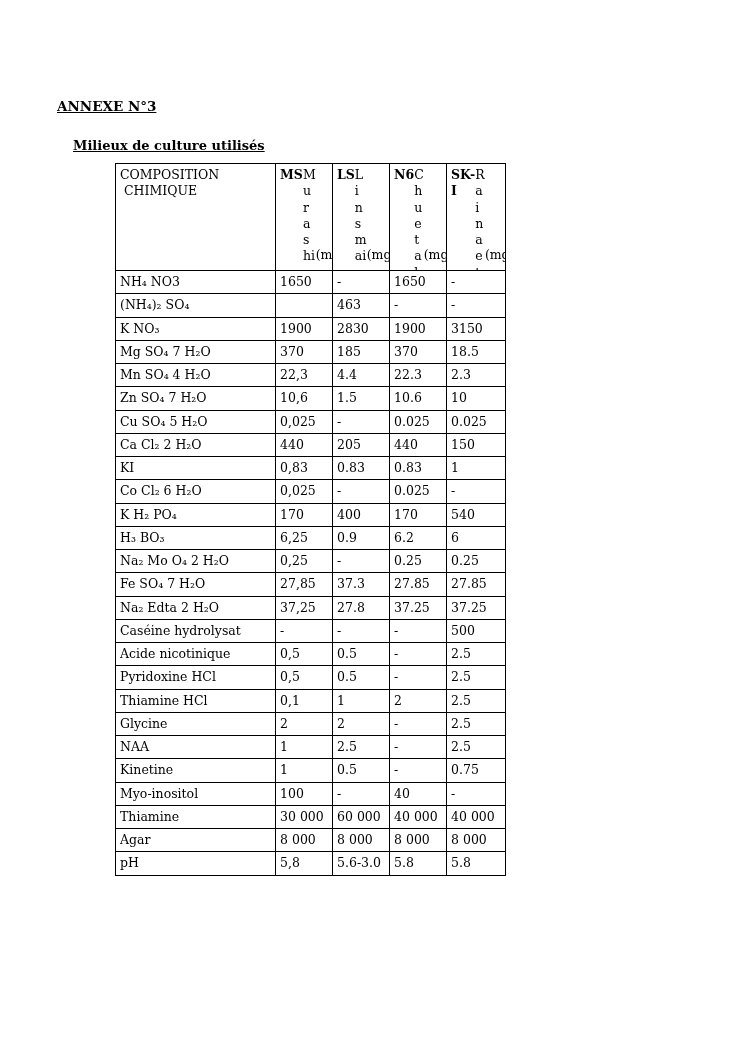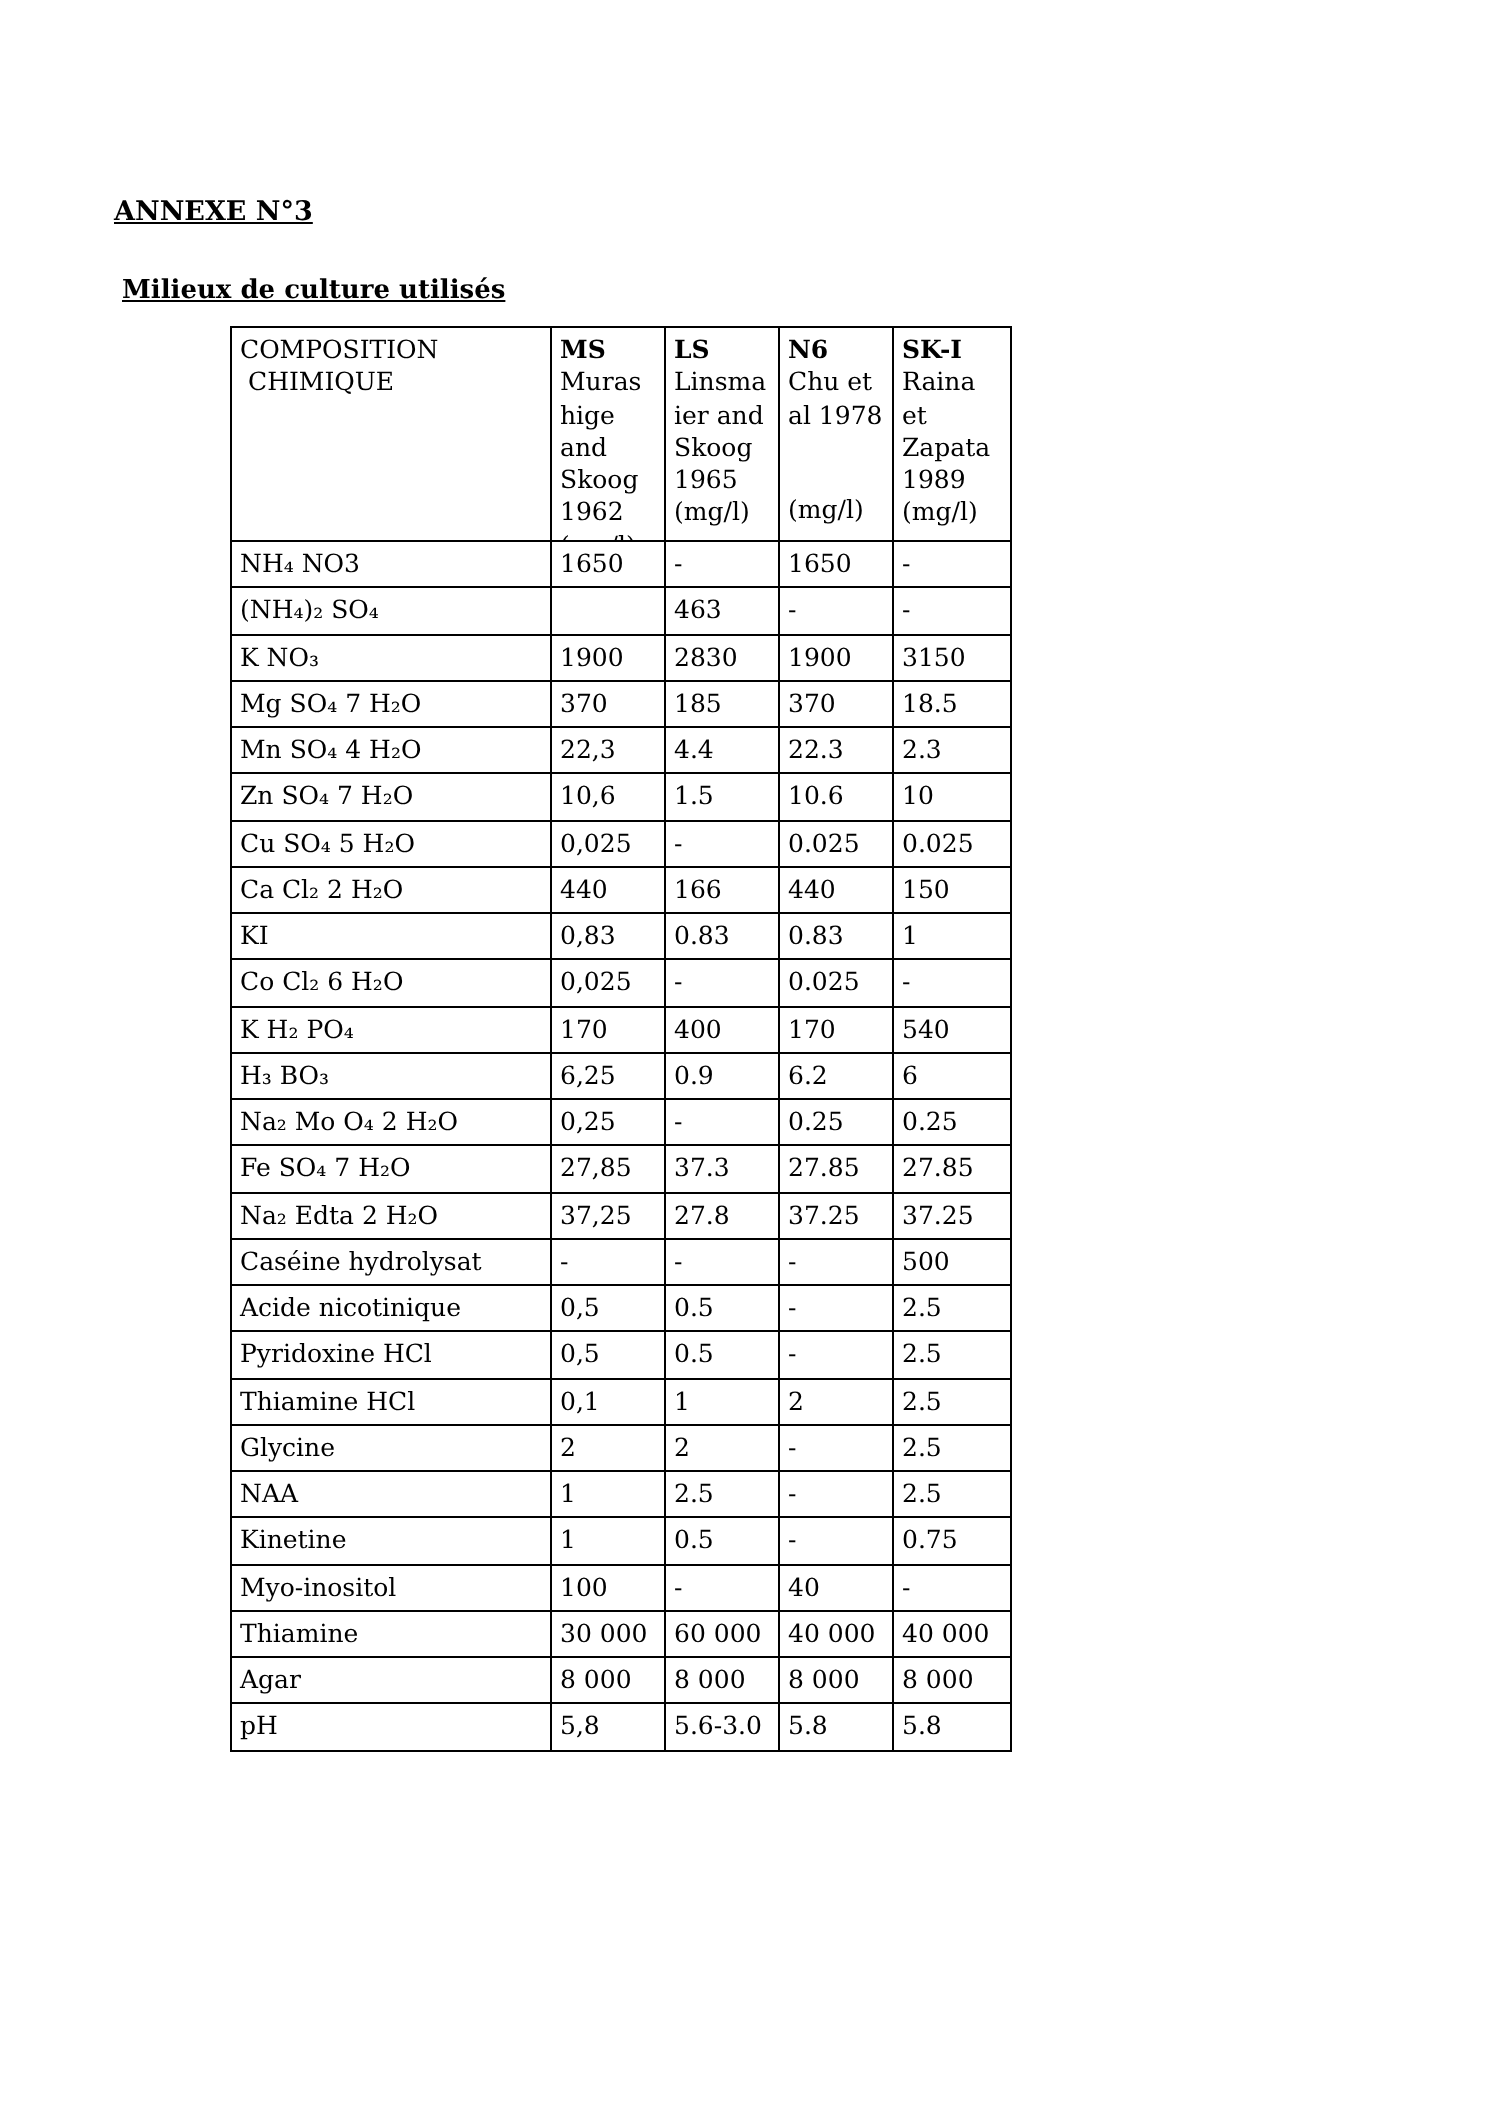--- a/index.html
+++ b/index.html
@@ -16,21 +16,21 @@
   .annexe-title {
     font-size: 13.5px;
     font-weight: bold;
     text-decoration: underline;
     margin: 0 0 24px 0;
   }
   .subtitle {
     font-size: 13px;
     font-weight: bold;
     text-decoration: underline;
-    margin: 4px;
+    margin: 16px;
   }
   table.media {
     position: absolute;
     left: 115px;
     top: 163px;
     width: 390px;
     border-collapse: collapse;
     table-layout: fixed;
   }
   table.media th, table.media td {
@@ -43,21 +43,21 @@
     font-weight: normal;
     overflow: hidden;
   }
   table.media col.c-label { width: 160px; }
   table.media col.c-ms { width: 57px; }
   table.media col.c-ls { width: 57px; }
   table.media col.c-n6 { width: 57px; }
   table.media col.c-ski { width: 59px; }
   th .hwrap {
     display: flex;
-    flex-direction: column;
+    flex-direction: row;
     height: 100px;
   }
   th .code { font-weight: bold; }
   th .source { overflow-wrap: anywhere; }
   th .unit { margin-top: auto; padding-bottom: 4px; }
   th.label-head { font-weight: bold; }
   th.label-head .line2 { padding-left: 4px; margin-top: 27px; }
   .page-number {
     position: absolute;
     right: 38px;
@@ -165,21 +165,21 @@
         <tr>
           <td>Cu SO₄ 5 H₂O</td>
           <td>0,025</td>
           <td>-</td>
           <td>0.025</td>
           <td>0.025</td>
         </tr>
         <tr>
           <td>Ca Cl₂ 2 H₂O</td>
           <td>440</td>
-          <td>166</td>
+          <td>205</td>
           <td>440</td>
           <td>150</td>
         </tr>
         <tr>
           <td>KI</td>
           <td>0,83</td>
           <td>0.83</td>
           <td>0.83</td>
           <td>1</td>
         </tr>

